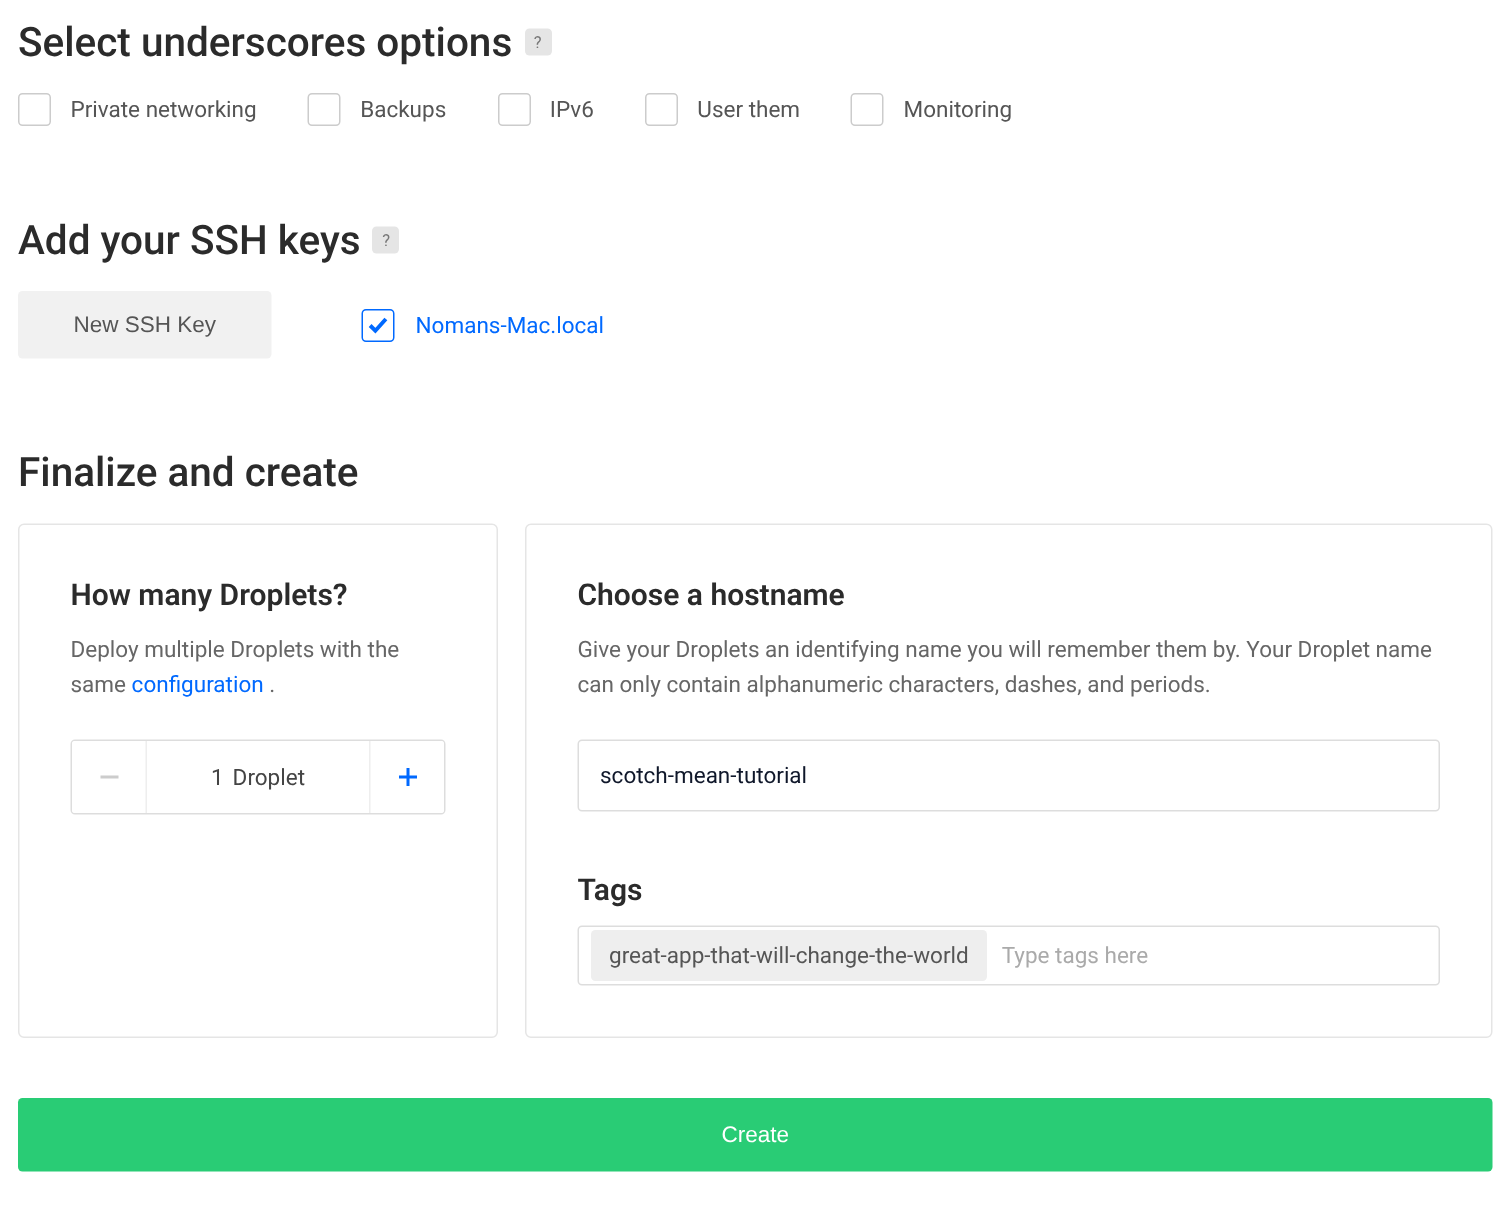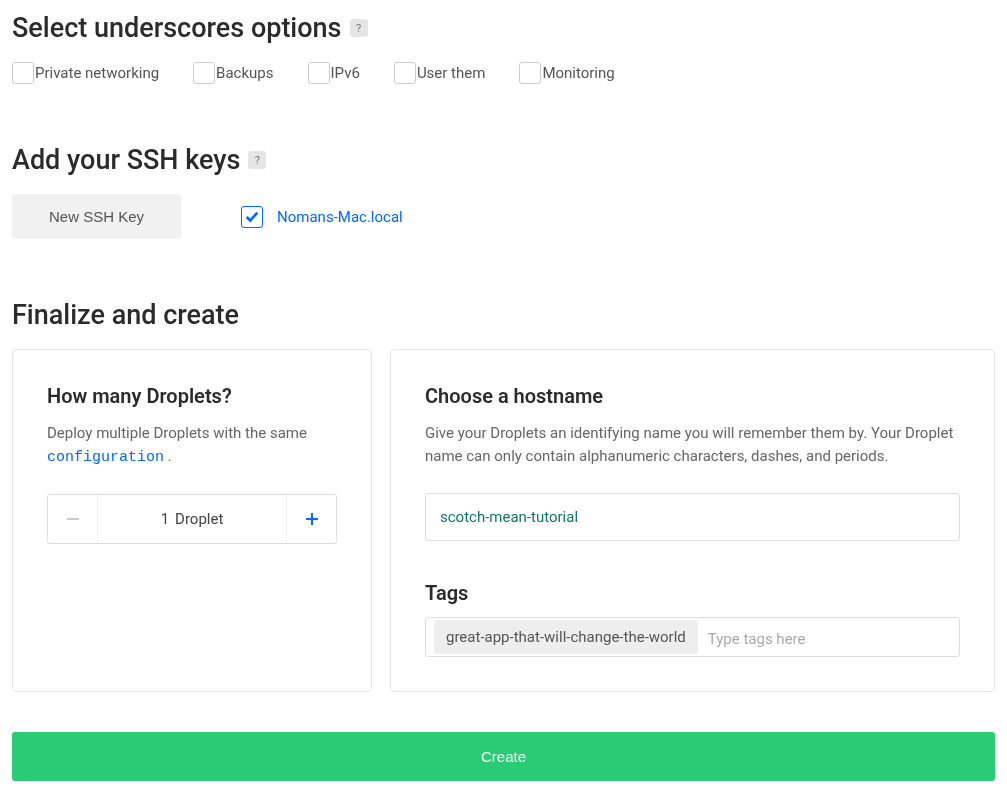--- a/index.html
+++ b/index.html
@@ -36,21 +36,21 @@
       font-weight: 400;
     }
     .options-row {
       display: flex;
       gap: 34px;
       margin-bottom: 60px;
     }
     .checkbox-item {
       display: flex;
       align-items: center;
-      gap: 1px;
+      gap: 13px;
       justify-content: center;
     }
     .checkbox {
       width: 22px;
       height: 22px;
       border: 1px solid #ccc;
       border-radius: 3px;
       background: #fff;
       display: flex;
       align-items: center;
@@ -103,41 +103,40 @@
       display: flex;
       gap: 18px;
       margin-bottom: 40px;
     }
     .card {
       border: 1px solid #e5e5e5;
       border-radius: 4px;
       padding: 34px;
     }
     .card-left {
-      width: 360px;
+      width: 320px;
       flex-shrink: 0;
     }
     .card-right {
       flex: 1;
     }
     .card-title {
       font-size: 20px;
       font-weight: 600;
       color: #2b2b2b;
       margin-bottom: 14px;
     }
     .card-text {
       color: #666;
       font-size: 15px;
       line-height: 1.55;
       margin-bottom: 24px;
     }
     .link {
       color: #0069ff;
-      font-family: Liberation Mono, monospace;
     }
     .stepper {
       display: flex;
       border: 1px solid #ddd;
       border-radius: 3px;
       overflow: hidden;
       height: 50px;
     }
     .stepper-btn {
       width: 50px;
@@ -164,36 +163,36 @@
       gap: 6px;
       color: #444;
       font-size: 15px;
     }
     .input-field {
       width: 100%;
       border: 1px solid #ddd;
       border-radius: 3px;
       padding: 14px 14px;
       font-size: 15px;
-      color: #0f766e;
+      color: #0f172a;
       font-family: inherit;
     }
     .subsection-title {
       font-size: 20px;
       font-weight: 600;
       color: #2b2b2b;
       margin-top: 40px;
       margin-bottom: 12px;
     }
     .tags-input-wrap {
       border: 1px solid #ddd;
       border-radius: 3px;
       padding: 2px 8px;
       display: flex;
-      align-items: flex-end;
+      align-items: center;
       gap: 8px;
       flex-wrap: wrap;
     }
     .tag-chip {
       background: #eeeeee;
       color: #555;
       padding: 8px 12px;
       border-radius: 3px;
       font-size: 15px;
     }

